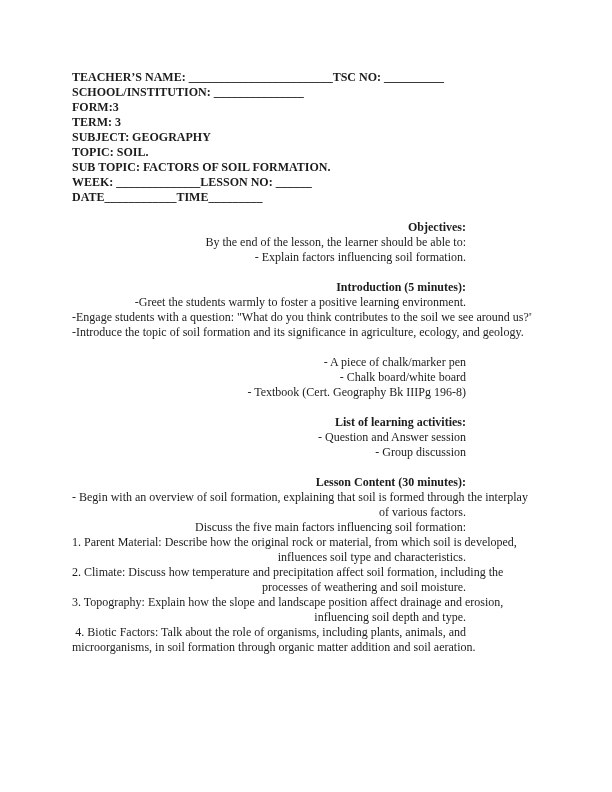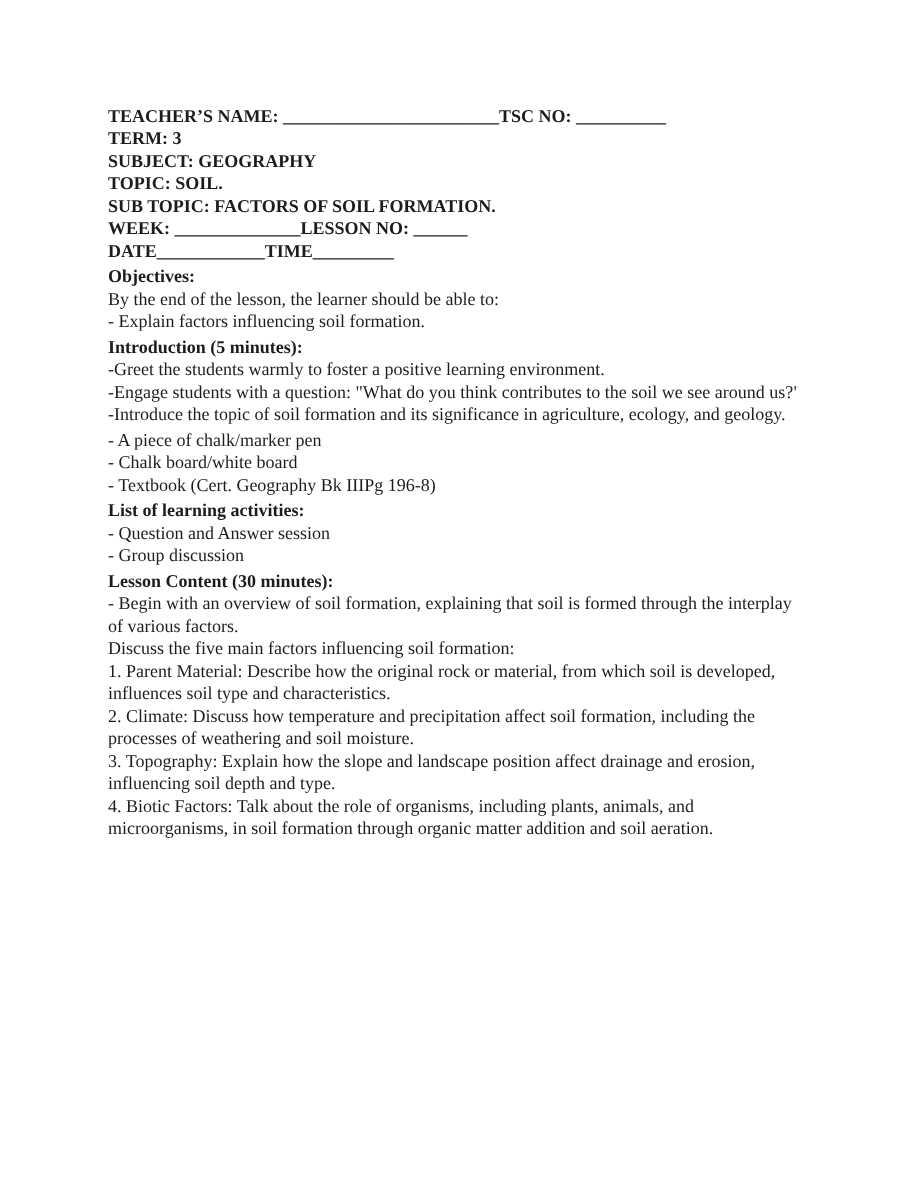--- a/index.html
+++ b/index.html
@@ -11,31 +11,33 @@
     box-sizing: border-box;
     padding: 70px 66px 0 72px;
     font-family: "Liberation Serif", "DejaVu Serif", serif;
     font-size: 12px;
     line-height: 15px;
     color: #1c1c1c;
     overflow: hidden;
   }
   .line { white-space: nowrap; }
   .hdr .line { font-weight: bold; }
-  .block { margin-top: 2px; }
+  .block { margin-top: 15px; text-align: right; }
   .heading { font-weight: bold; white-space: nowrap; }
   .italic { }
 </style>
 </head>
 <body>
 
 <div class="page">
 
   <div class="hdr">
     <div class="line">TEACHER’S NAME: ________________________TSC NO: __________</div>
+    <div class="line">SCHOOL/INSTITUTION: _______________</div>
+    <div class="line">FORM:3</div>
     <div class="line">TERM: 3</div>
     <div class="line">SUBJECT: GEOGRAPHY</div>
     <div class="line">TOPIC: SOIL.</div>
     <div class="line">SUB TOPIC: FACTORS OF SOIL FORMATION.</div>
     <div class="line">WEEK: ______________LESSON NO: ______</div>
     <div class="line">DATE____________TIME_________</div>
   </div>
 
   <div class="block">
     <div class="heading">Objectives:</div>

